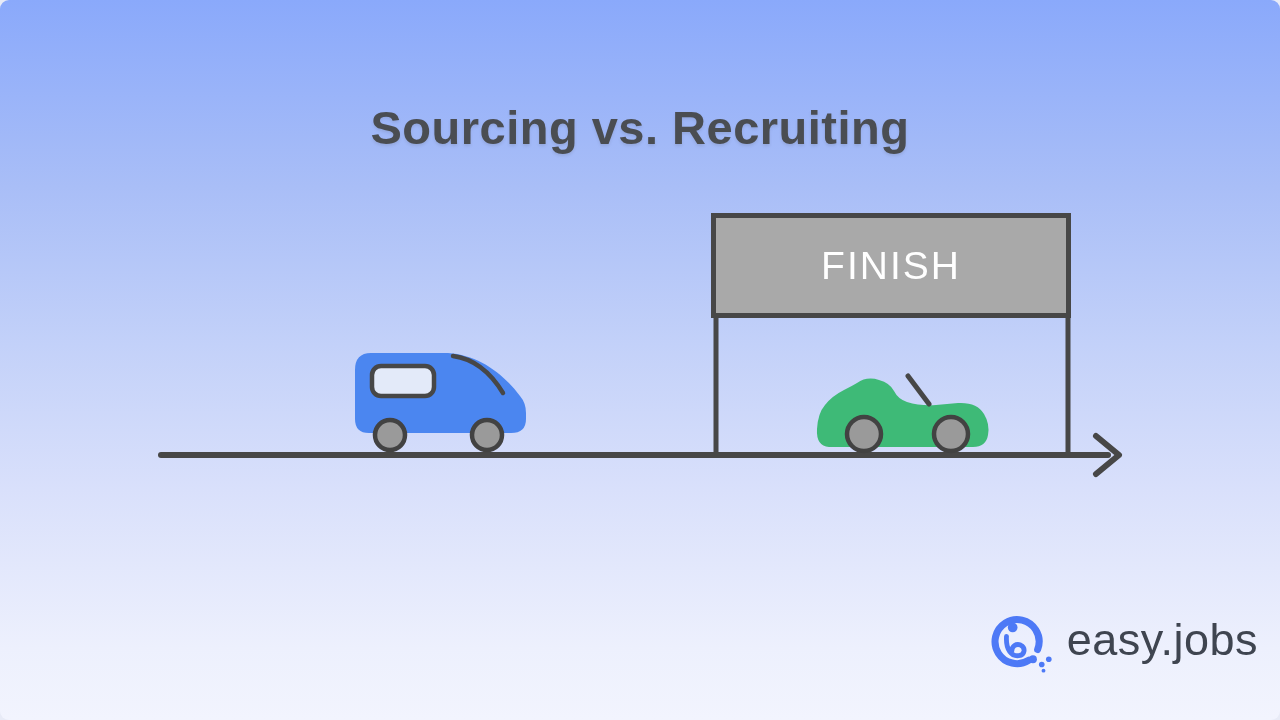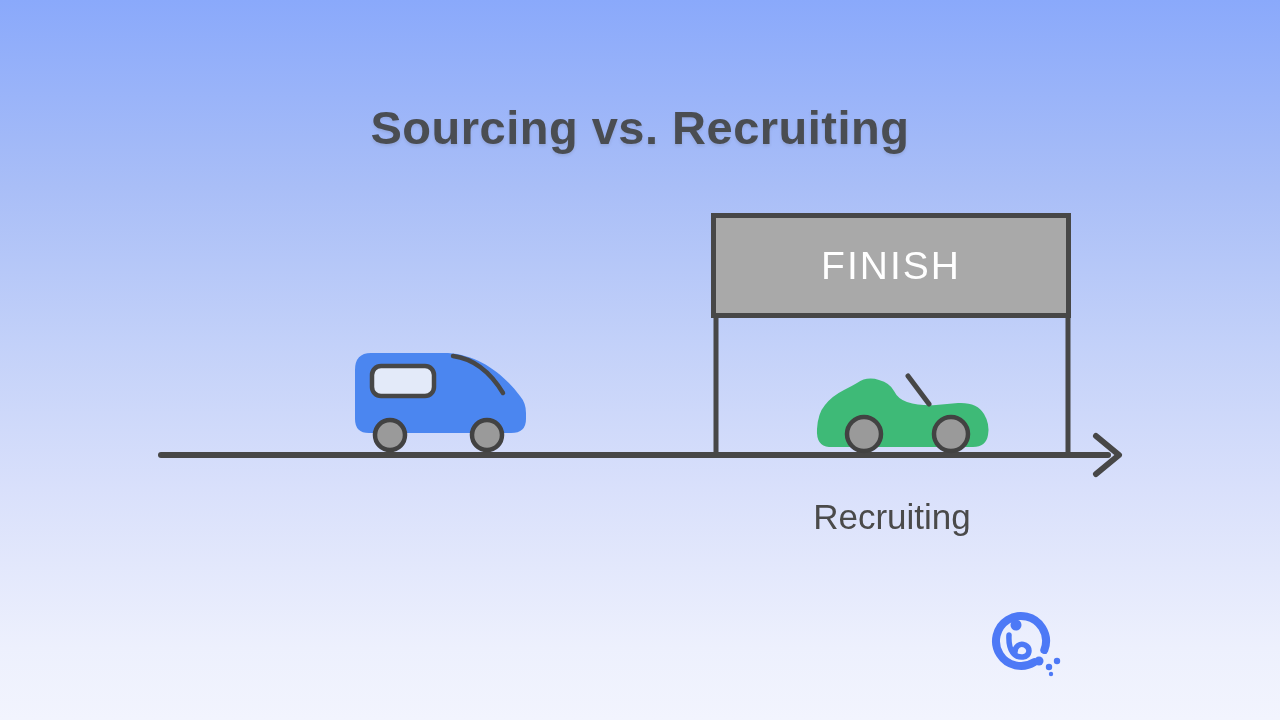--- a/index.html
+++ b/index.html
@@ -1,19 +1,20 @@
 <!DOCTYPE html>
 <html><head>
 <meta charset="utf-8">
 <style>
   html,body { margin:0; padding:0; background:#e8ebf7; }
   .stage {
     position:relative; width:1280px; height:720px; overflow:hidden;
     font-family:"Liberation Sans", sans-serif;
     background:linear-gradient(180deg,#8aa9fb 0%,#a9bef7 26%,#c3d1f9 48%,#d9e0fb 68%,#edf0fd 90%,#f2f4fe 100%);
+    border-radius:9px;
   }
   .title {
     position:absolute; top:100px; left:0; width:1280px; text-align:center;
     font-size:47px; font-weight:700; color:#4a4d52; letter-spacing:0.5px;
     text-shadow:0 2px 3px rgba(74,77,82,0.15);
   }
   .scene { position:absolute; left:0; top:0; }
   .lane-label {
     position:absolute; top:497px; width:300px; text-align:center;
     font-size:35px; font-weight:400; color:#4a4a4a;
@@ -84,27 +85,27 @@
                L 958 403
                Q 977 402, 984 414
                Q 990 424, 988 435
                Q 986 447, 973 447 Z" fill="#3eba77"></path>
       <line x1="908" y1="376" x2="929" y2="404" stroke="#474747" stroke-width="5" stroke-linecap="round"></line>
       <circle cx="864" cy="434" r="17" fill="#9a9a9a" stroke="#424242" stroke-width="4.5"></circle>
       <circle cx="951" cy="434" r="17" fill="#9a9a9a" stroke="#424242" stroke-width="4.5"></circle>
     </g>
   </svg>
 
-  <div class="lane-label recruiting">Recruiting</div>
 
   <div class="brand">
     <svg width="78" height="80" viewBox="0 0 78 80">
       <circle cx="33" cy="35" r="25" fill="none" stroke="#4d79f6" stroke-width="8" stroke-linecap="round" stroke-dasharray="140 17" transform="rotate(58 33 35)"></circle>
       <circle cx="28" cy="19" r="5.5" fill="#4d79f6"></circle>
       <path d="M 21 29 C 20 45, 27 52, 35 51 C 42 50, 43 42, 37 39 C 32 37, 27 40, 27 46" fill="none" stroke="#4d79f6" stroke-width="5.5" stroke-linecap="round"></path>
       <circle cx="51" cy="55" r="4.5" fill="#4d79f6"></circle>
       <circle cx="61" cy="61" r="3.2" fill="#4d79f6"></circle>
       <circle cx="69" cy="55" r="3.2" fill="#4d79f6"></circle>
       <circle cx="63" cy="68" r="2.2" fill="#4d79f6"></circle>
     </svg>
+    <span class="brand-name">easy.jobs</span>
   </div>
 
 </div>
 
 </body></html>

